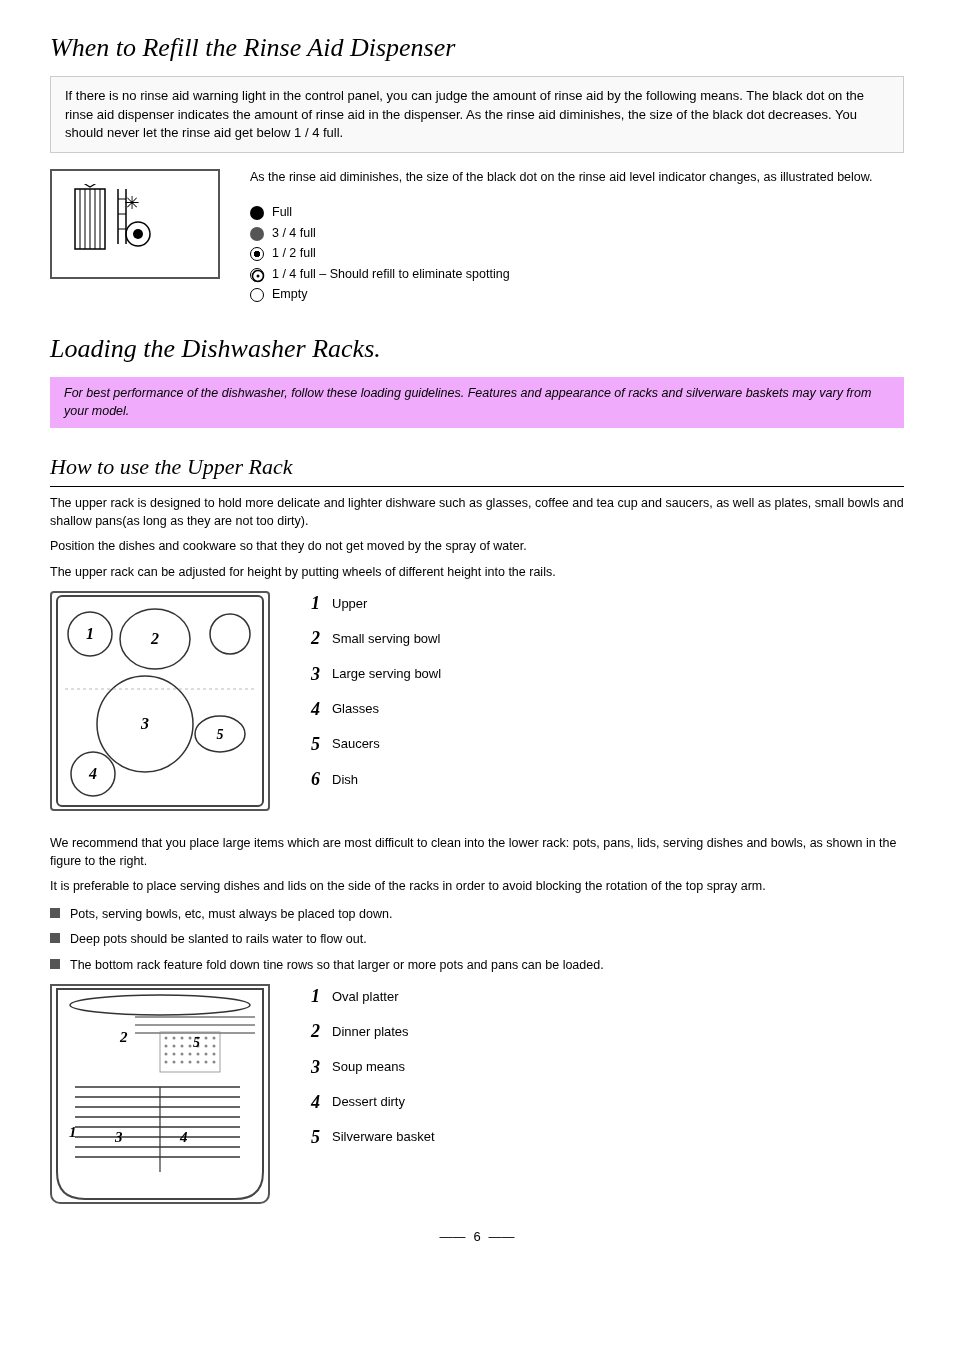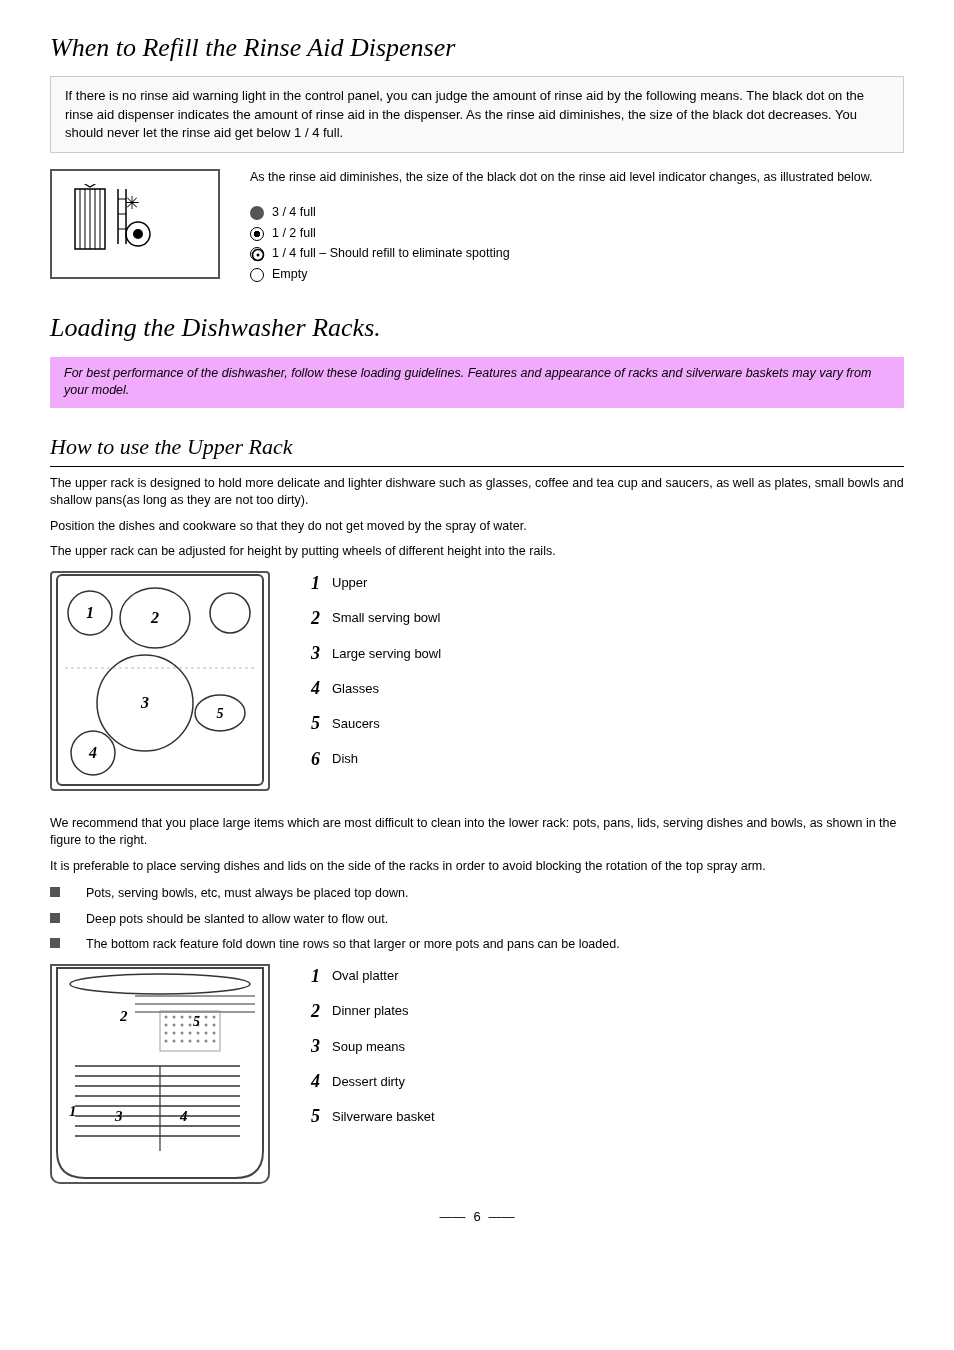--- a/index.html
+++ b/index.html
@@ -191,21 +191,21 @@
 
     .bullet-list {
       list-style: none;
       padding: 0;
       margin: 10px 0;
     }
 
     .bullet-list li {
       display: flex;
       align-items: flex-start;
-      gap: 26px;
+      gap: 10px;
       margin-bottom: 8px;
       font-size: 12.5px;
     }
 
     .square-bullet {
       width: 10px;
       height: 10px;
       background: #555;
       flex-shrink: 0;
       margin-top: 2px;
@@ -271,20 +271,24 @@
 
           <circle cx="20" cy="45" r="12" fill="none" stroke="#000" stroke-width="1.5"></circle>
           <circle cx="20" cy="45" r="5" fill="#000"></circle>
         </g>
       </svg>
     </div>
     <div class="rinse-indicators">
       <p>As the rinse aid diminishes, the size of the black dot on the rinse aid level indicator changes, as illustrated below.</p>
       <ul class="dot-list">
         <li>
+          <span class="dot-full"></span>
+          <span>Full</span>
+        </li>
+        <li>
           <span class="dot-3quarter"></span>
           <span>3 / 4 full</span>
         </li>
         <li>
           <span class="dot-half"></span>
           <span>1 / 2 full</span>
         </li>
         <li>
           <span class="dot-quarter">
             <svg width="14" height="14" viewBox="0 0 14 14">
@@ -377,21 +381,21 @@
   <p class="body-text">We recommend that you place large items which are  most  difficult to clean into the lower rack: pots, pans, lids, serving  dishes and bowls, as shown in the figure to the right.</p>
   <p class="body-text">It is preferable to place serving dishes and lids on the side of  the racks in order to avoid blocking the rotation of the top spray arm.</p>
 
   <ul class="bullet-list">
     <li>
       <span class="square-bullet"></span>
       <span>Pots, serving bowls, etc, must always be placed top down.</span>
     </li>
     <li>
       <span class="square-bullet"></span>
-      <span>Deep pots should be slanted to allow water to flow out.</span>
+      <span>Deep pots should be slanted to rails water to flow out.</span>
     </li>
     <li>
       <span class="square-bullet"></span>
       <span>The bottom rack feature fold down tine rows so that larger or more pots and pans can be loaded.</span>
     </li>
   </ul>
 
   <div class="rack-content">
     <div class="lower-rack-diagram">
       <svg width="210" height="215" viewBox="0 0 210 215">

